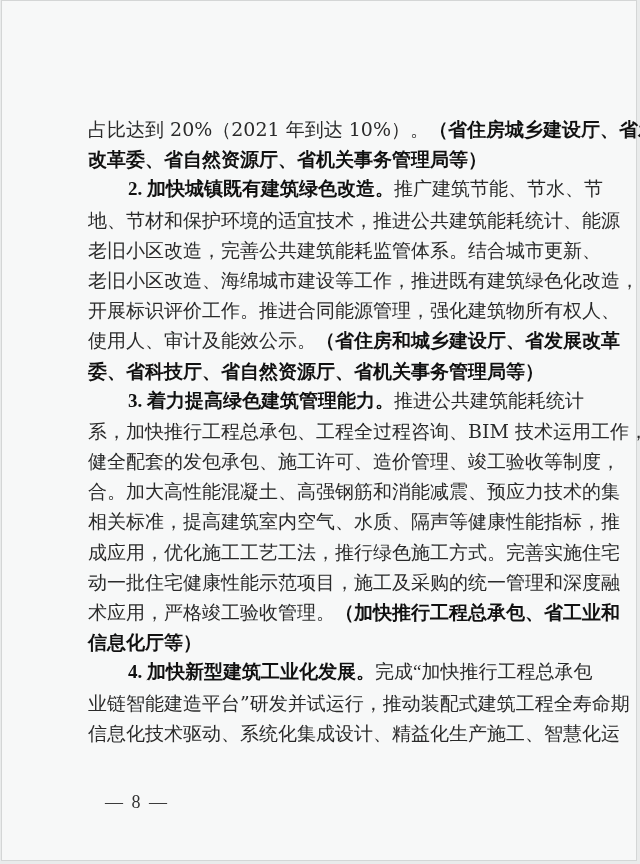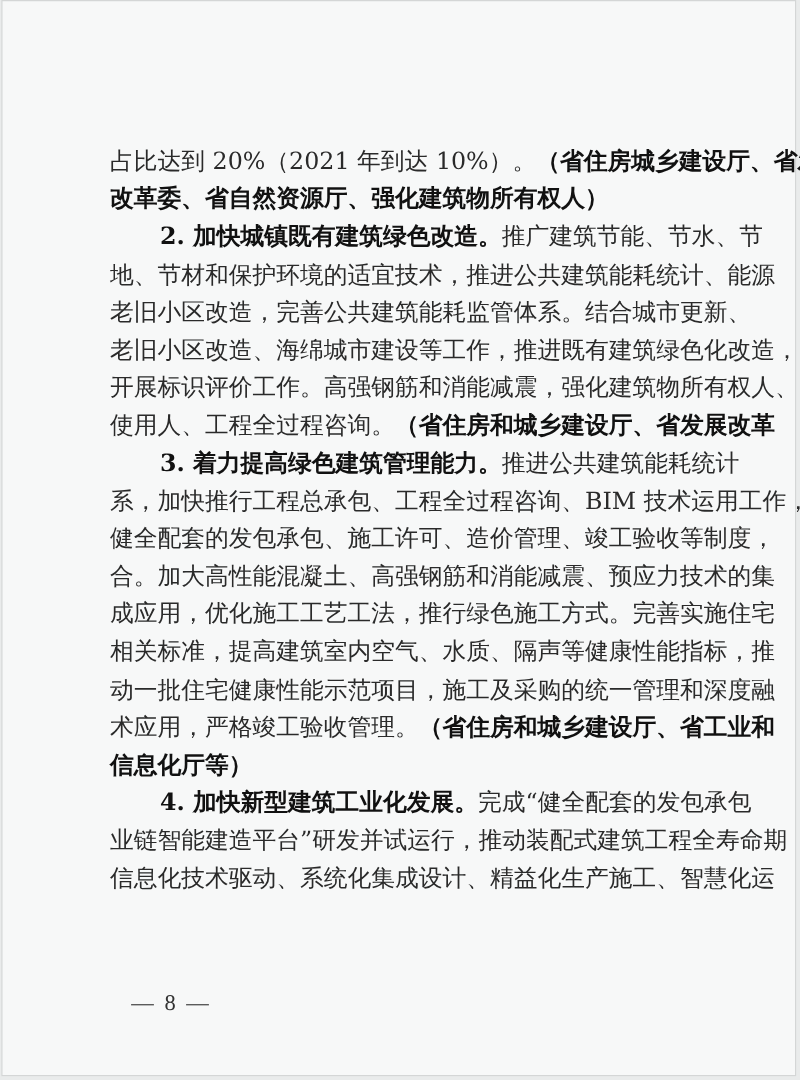--- a/index.html
+++ b/index.html
@@ -38,20 +38,21 @@
       white-space: nowrap;
       text-align: justify;
       text-align-last: justify;
       letter-spacing: 0;
     }
     .line.last {
       text-align-last: left;
     }
     .line.indent {
       padding-left: 40px;
+      font-family: Liberation Serif, serif;
     }
     .b {
       font-weight: bold;
       color: #111;
     }
     .r {
       font-weight: normal;
       color: #2a2a2a;
       margin-top: 12px;
     }
@@ -64,34 +65,35 @@
       color: #333;
       letter-spacing: 2px;
     }
   </style>
 </head>
 <body>
 
 <div class="page">
   <div class="content" id="content">
       <div class="line"><span class="r">占比达到 20%（2021 年到达 10%）。</span><span class="b">（省住房城乡建设厅、省发展</span></div>
-      <div class="line last"><span class="b">改革委、省自然资源厅、强化建筑物所有权人）</span></div>
+      <div class="line last"><span class="b">改革委、省自然资源厅、省机关事务管理局等）</span></div>
       <div class="line indent"><span class="b">2. 加快城镇既有建筑绿色改造。</span><span class="r">推广建筑节能、节水、节</span></div>
       <div class="line"><span class="r">地、节材和保护环境的适宜技术，推进公共建筑能耗统计、能源</span></div>
       <div class="line"><span class="r">老旧小区改造，完善公共建筑能耗监管体系。结合城市更新、</span></div>
       <div class="line"><span class="r">老旧小区改造、海绵城市建设等工作，推进既有建筑绿色化改造，</span></div>
-      <div class="line"><span class="r">开展标识评价工作。高强钢筋和消能减震，强化建筑物所有权人、</span></div>
-      <div class="line"><span class="r">使用人、工程全过程咨询。</span><span class="b">（省住房和城乡建设厅、省发展改革</span></div>
+      <div class="line"><span class="r">开展标识评价工作。推进合同能源管理，强化建筑物所有权人、</span></div>
+      <div class="line"><span class="r">使用人、审计及能效公示。</span><span class="b">（省住房和城乡建设厅、省发展改革</span></div>
+      <div class="line last"><span class="b">委、省科技厅、省自然资源厅、省机关事务管理局等）</span></div>
       <div class="line indent"><span class="b">3. 着力提高绿色建筑管理能力。</span><span class="r">推进公共建筑能耗统计</span></div>
       <div class="line"><span class="r">系，加快推行工程总承包、工程全过程咨询、BIM 技术运用工作，</span></div>
       <div class="line"><span class="r">健全配套的发包承包、施工许可、造价管理、竣工验收等制度，</span></div>
       <div class="line"><span class="r">合。加大高性能混凝土、高强钢筋和消能减震、预应力技术的集</span></div>
+      <div class="line"><span class="r">相关标准，提高建筑室内空气、水质、隔声等健康性能指标，推</span></div>
       <div class="line"><span class="r">成应用，优化施工工艺工法，推行绿色施工方式。完善实施住宅</span></div>
-      <div class="line"><span class="r">相关标准，提高建筑室内空气、水质、隔声等健康性能指标，推</span></div>
       <div class="line"><span class="r">动一批住宅健康性能示范项目，施工及采购的统一管理和深度融</span></div>
-      <div class="line"><span class="r">术应用，严格竣工验收管理。</span><span class="b">（省住房和城乡建设厅、省工业和</span></div>
+      <div class="line"><span class="r">术应用，严格竣工验收管理。</span><span class="b">（加快推行工程总承包、省工业和</span></div>
       <div class="line last"><span class="b">信息化厅等）</span></div>
-      <div class="line indent"><span class="b">4. 加快新型建筑工业化发展。</span><span class="r">完成“健全配套的发包承包</span></div>
+      <div class="line indent"><span class="b">4. 加快新型建筑工业化发展。</span><span class="r">完成“加快推行工程总承包</span></div>
       <div class="line"><span class="r">业链智能建造平台”研发并试运行，推动装配式建筑工程全寿命期</span></div>
       <div class="line"><span class="r">信息化技术驱动、系统化集成设计、精益化生产施工、智慧化运</span></div>
     </div>
   <div class="page-number">— 8 —</div>
 </div>
 
 </body></html>

